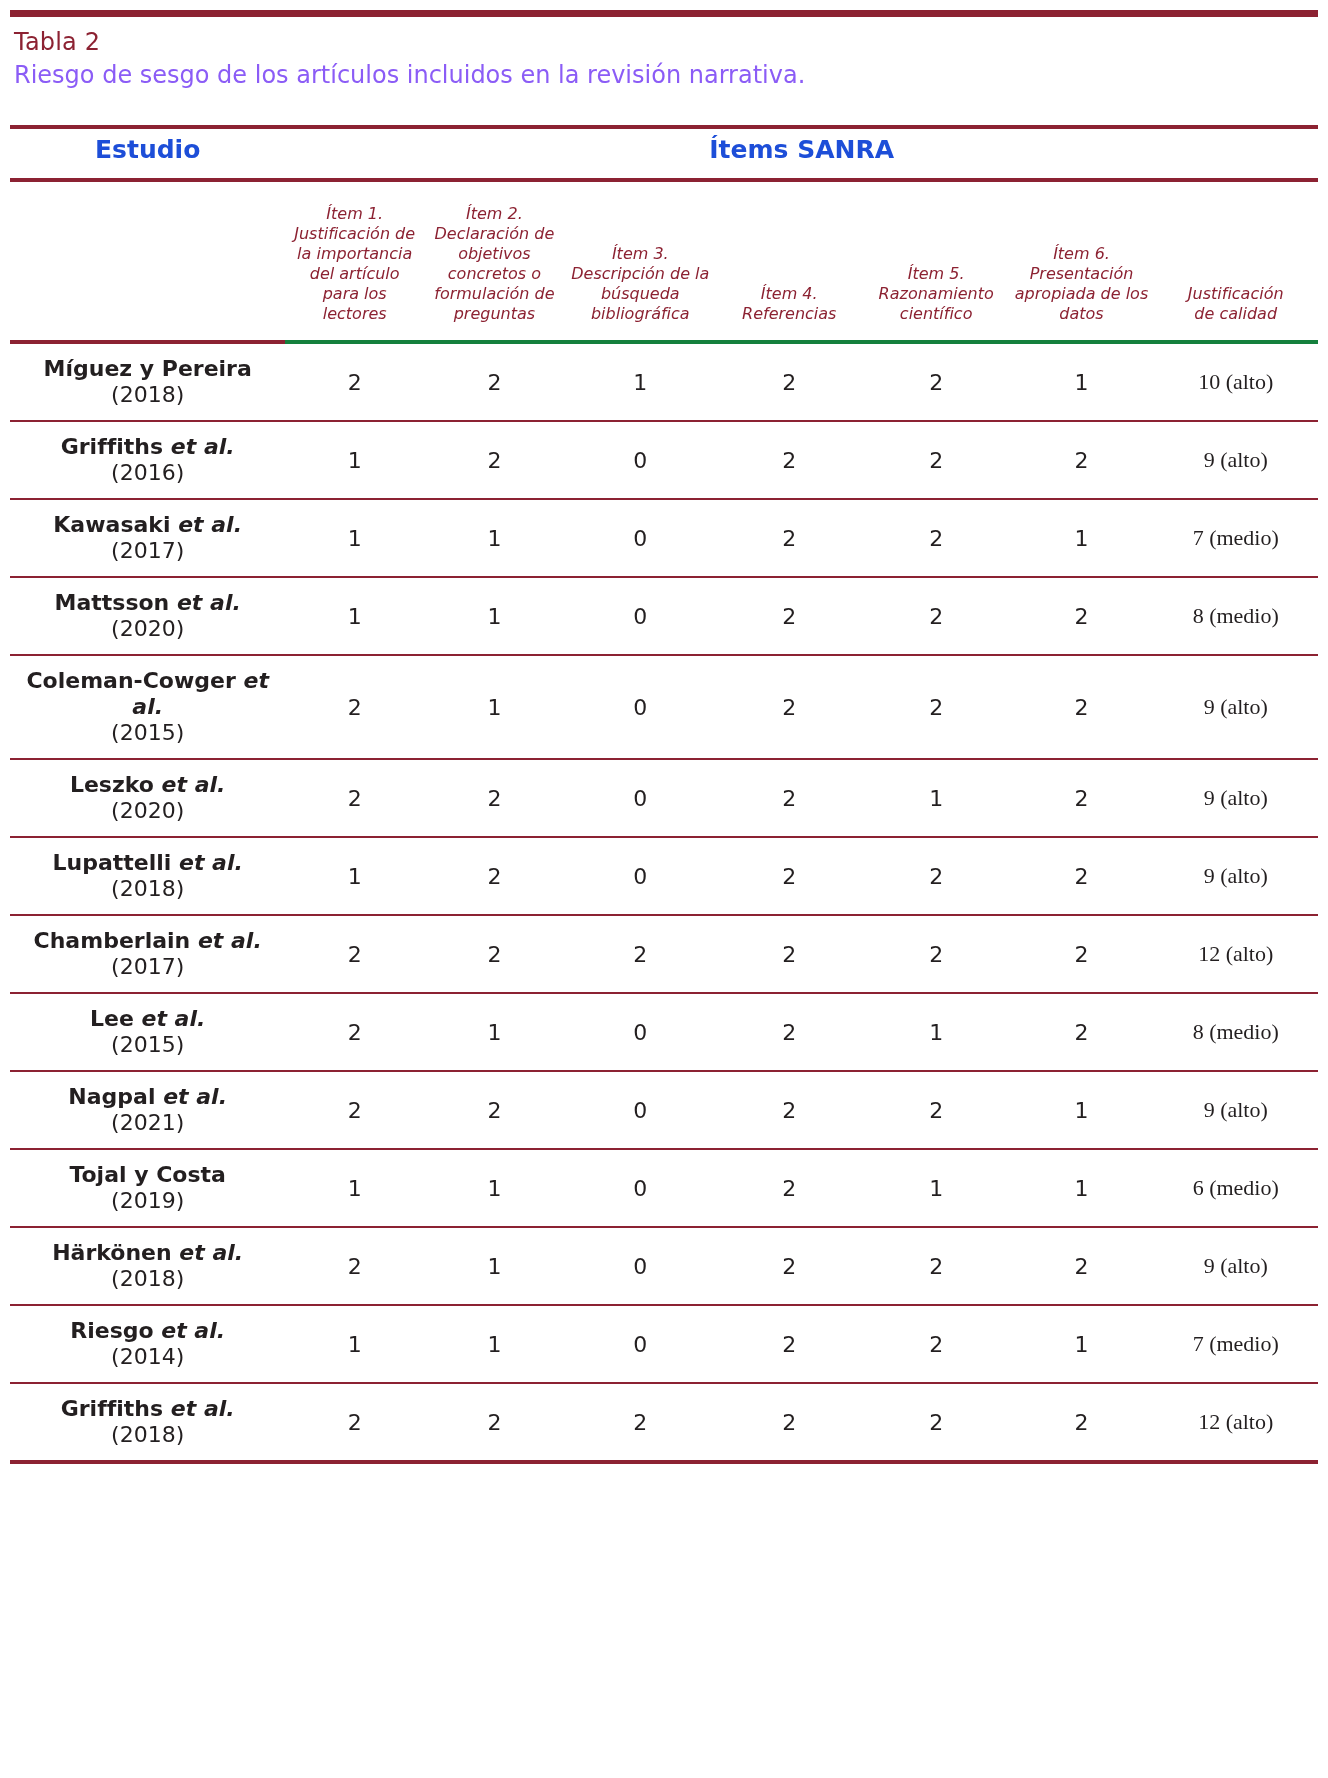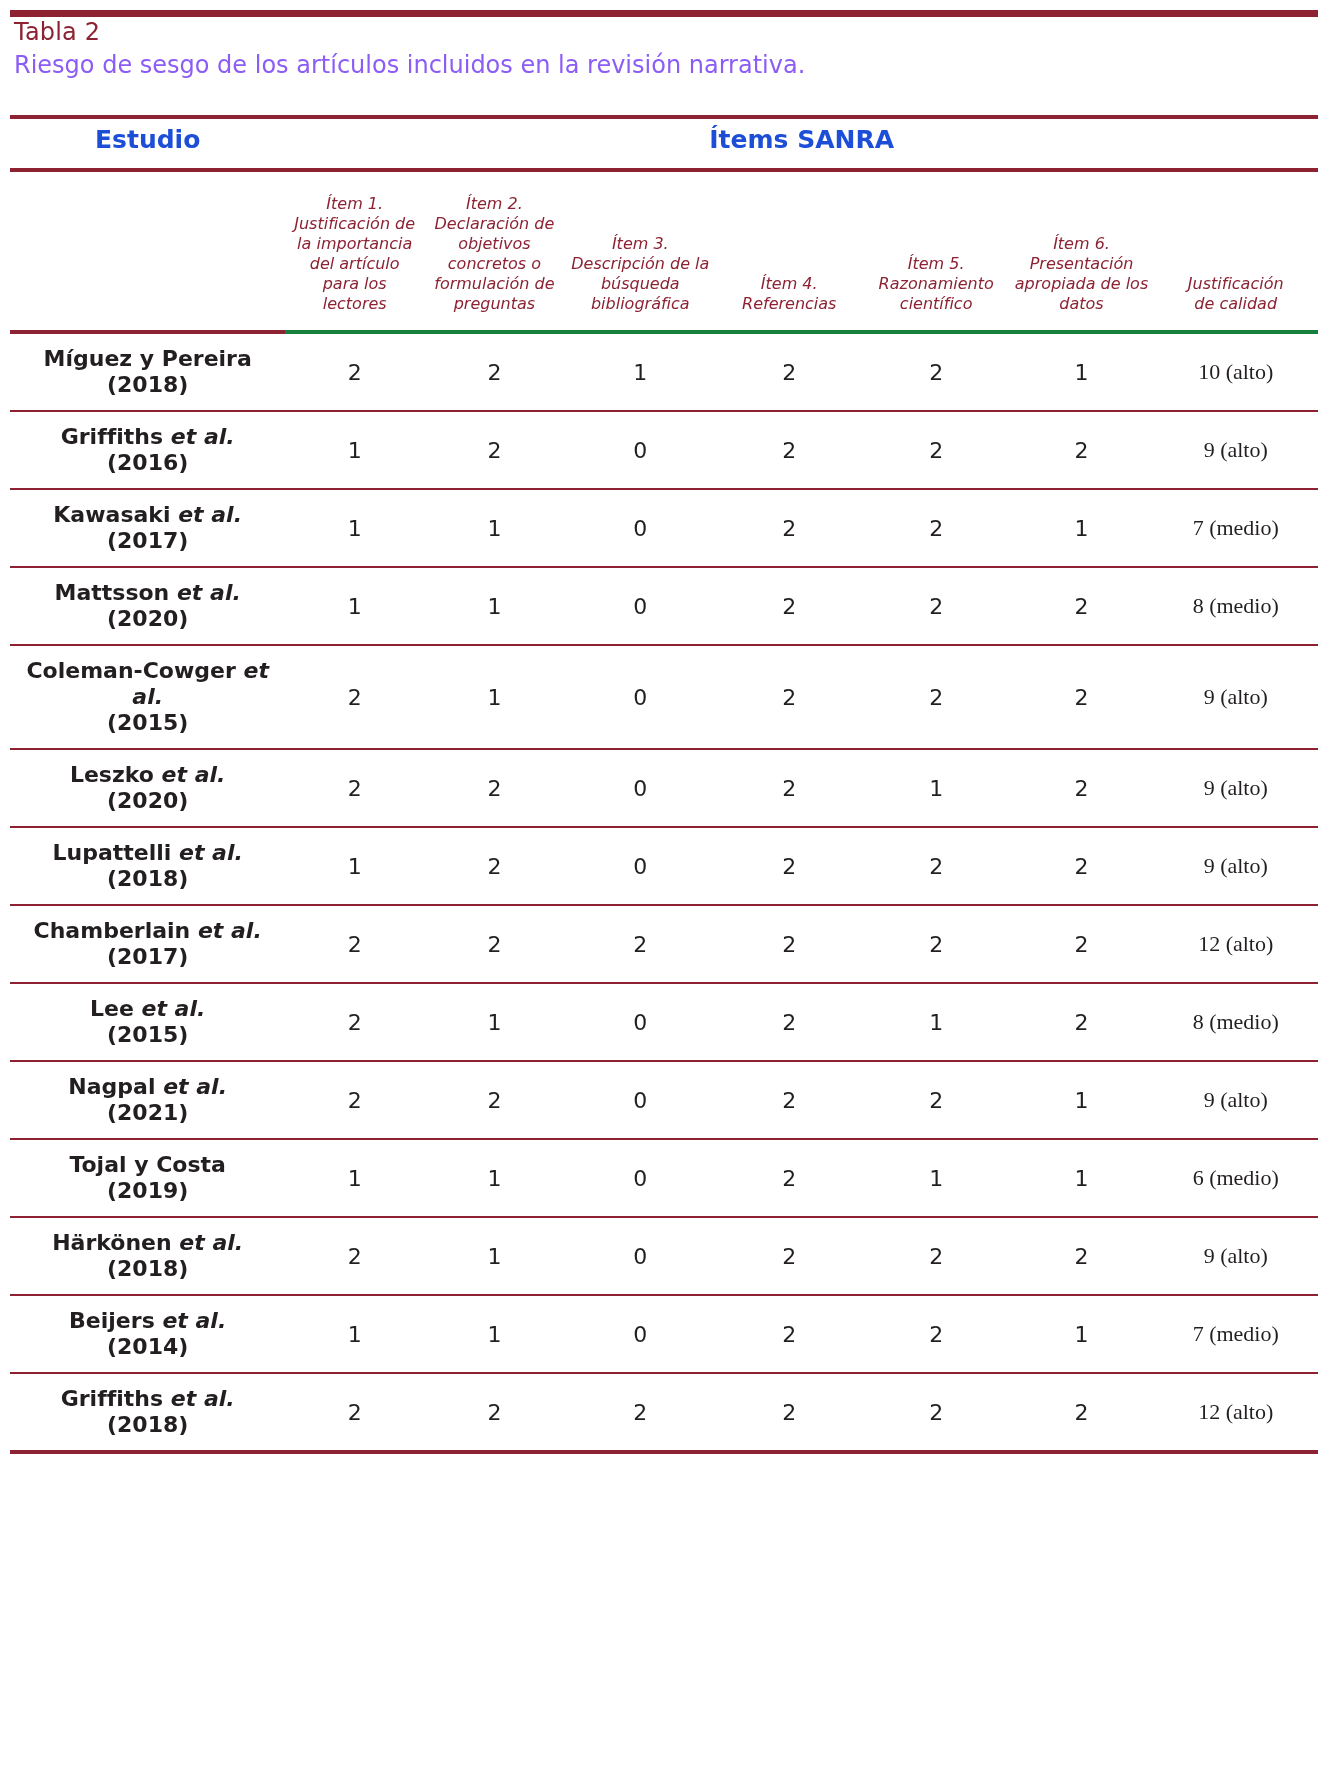--- a/index.html
+++ b/index.html
@@ -17,21 +17,21 @@
     width: 1328px;
     box-sizing: border-box;
     padding: 0 10px 0 10px;
   }
   .top-rule {
     height: 7px;
     background: #8c2232;
     margin: 10px 0 0 0;
   }
   .caption-block {
-    padding: 0 0 0 4px;
+    padding: 10px 0 0 4px;
   }
   .caption-label {
     color: #8c2232;
     font-size: 24px;
     line-height: 30px;
     letter-spacing: 0.2px;
   }
   .caption-text {
     color: #8b5cf6;
     font-size: 24px;
@@ -94,21 +94,21 @@
     line-height: 26px;
     padding-left: 6px;
     padding-right: 6px;
   }
   td.study .etal {
     font-style: italic;
     font-weight: bold;
   }
   td.study .year {
     display: block;
-    font-weight: bold;
+    font-weight: normal;
   }
   td.score {
     font-size: 22px;
   }
   td.quality {
     font-size: 22px;
     font-family: Liberation Serif, serif;
   }
 
   col.c-study { width: 268px; }
@@ -295,21 +295,21 @@
           <td class="study"><span>Härkönen</span> <span class="etal">et al.</span><span class="year">(2018)</span></td>
           <td class="score">2</td>
           <td class="score">1</td>
           <td class="score">0</td>
           <td class="score">2</td>
           <td class="score">2</td>
           <td class="score">2</td>
           <td class="quality">9 (alto)</td>
         </tr>
         <tr>
-          <td class="study"><span>Beijers</span> <span class="etal">et al.</span><span class="year">(2014)</span></td>
+          <td class="study"><span>Riesgo</span> <span class="etal">et al.</span><span class="year">(2014)</span></td>
           <td class="score">1</td>
           <td class="score">1</td>
           <td class="score">0</td>
           <td class="score">2</td>
           <td class="score">2</td>
           <td class="score">1</td>
           <td class="quality">7 (medio)</td>
         </tr>
         <tr>
           <td class="study"><span>Griffiths</span> <span class="etal">et al.</span><span class="year">(2018)</span></td>

